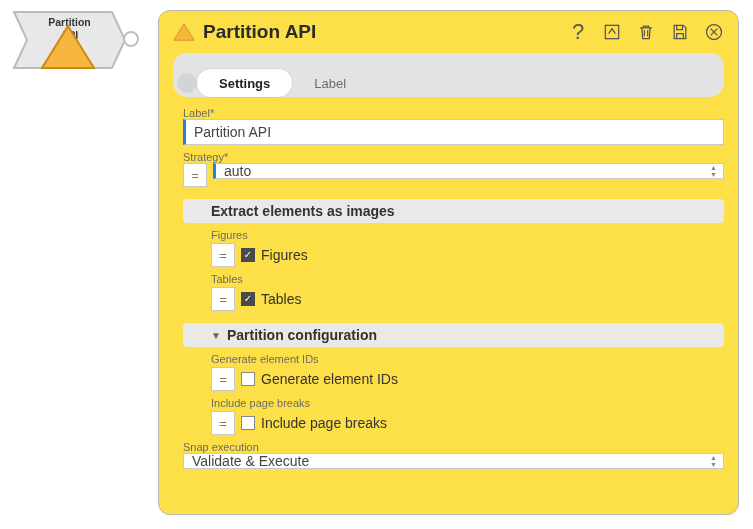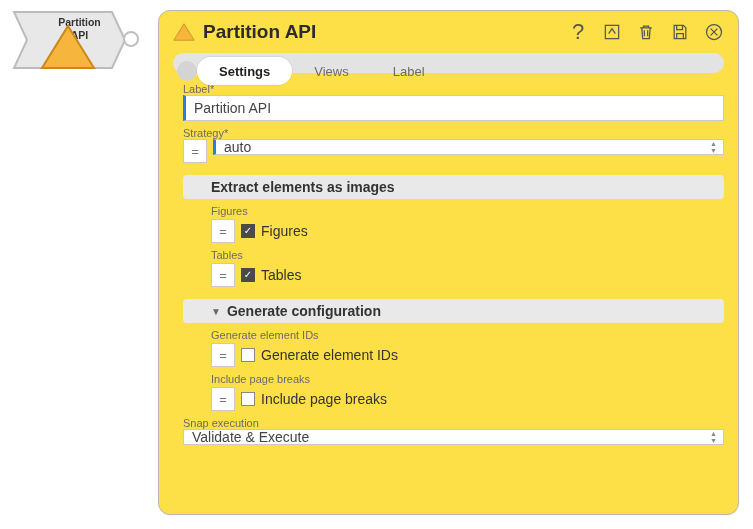--- a/index.html
+++ b/index.html
@@ -35,21 +35,21 @@
     width:115px;
     height:60px;
   }
   .node-chevron{
     position:absolute;
     left:0;top:0;
     width:115px;height:60px;
   }
   .node-label{
     position:absolute;
-    left:10px;top:6px;
+    left:0;top:6px;
     width:115px;
     text-align:center;
     font-size:10.5px;
     font-weight:600;
     color:#333;
     line-height:1.2;
   }
   .node-port{
     position:absolute;
     right:-12px;
@@ -103,21 +103,21 @@
   }
   .hicon svg{width:20px;height:20px;stroke:#555;fill:none;stroke-width:1.5;}
   .hicon.help{font-size:22px;font-weight:400;color:#555;}
   
   .tab-row{
     margin:4px 14px 0 14px;
     display:flex;
     align-items:center;
     background:var(--tab-bg);
     border-radius:14px;
-    height:20px;
+    height:44px;
     padding:16px 4px 0 0;
   }
   .tab-lead{
     width:20px;height:20px;
     margin-left:4px;
     border-radius:50%;
     background:#d4d4d4;
   }
   .tab{
     padding:0 22px;
@@ -298,23 +298,20 @@
       </div>
     </div>
   </div>
 
   <div class="tab-row">
     <div class="tab-lead"></div>
     <div class="tab active">
         <span>Settings</span>
       </div>
     <div class="tab">
-        <span>Views</span>
-      </div>
-    <div class="tab">
         <span>Label</span>
       </div>
   </div>
 
   <div class="body">
 
     <div class="field-label">Label*</div>
     <input class="text-input" value="Partition API" style="">
 
     <div class="field-label">Strategy*</div>
@@ -344,21 +341,21 @@
       <div class="field-label">Tables</div>
       <div class="chk-row">
         <div class="eq-btn">=</div>
         <div class="chk checked"></div>
         <span class="chk-label">Tables</span>
       </div>
     </div>
 
     <div class="section-bar">
       <span class="collapse-caret">▼</span>
-      <span>Generate configuration</span>
+      <span>Partition configuration</span>
     </div>
 
     <div class="sub">
       <div class="field-label">Generate element IDs</div>
       <div class="chk-row">
         <div class="eq-btn">=</div>
         <div class="chk"></div>
         <span class="chk-label">Generate element IDs</span>
       </div>
 

